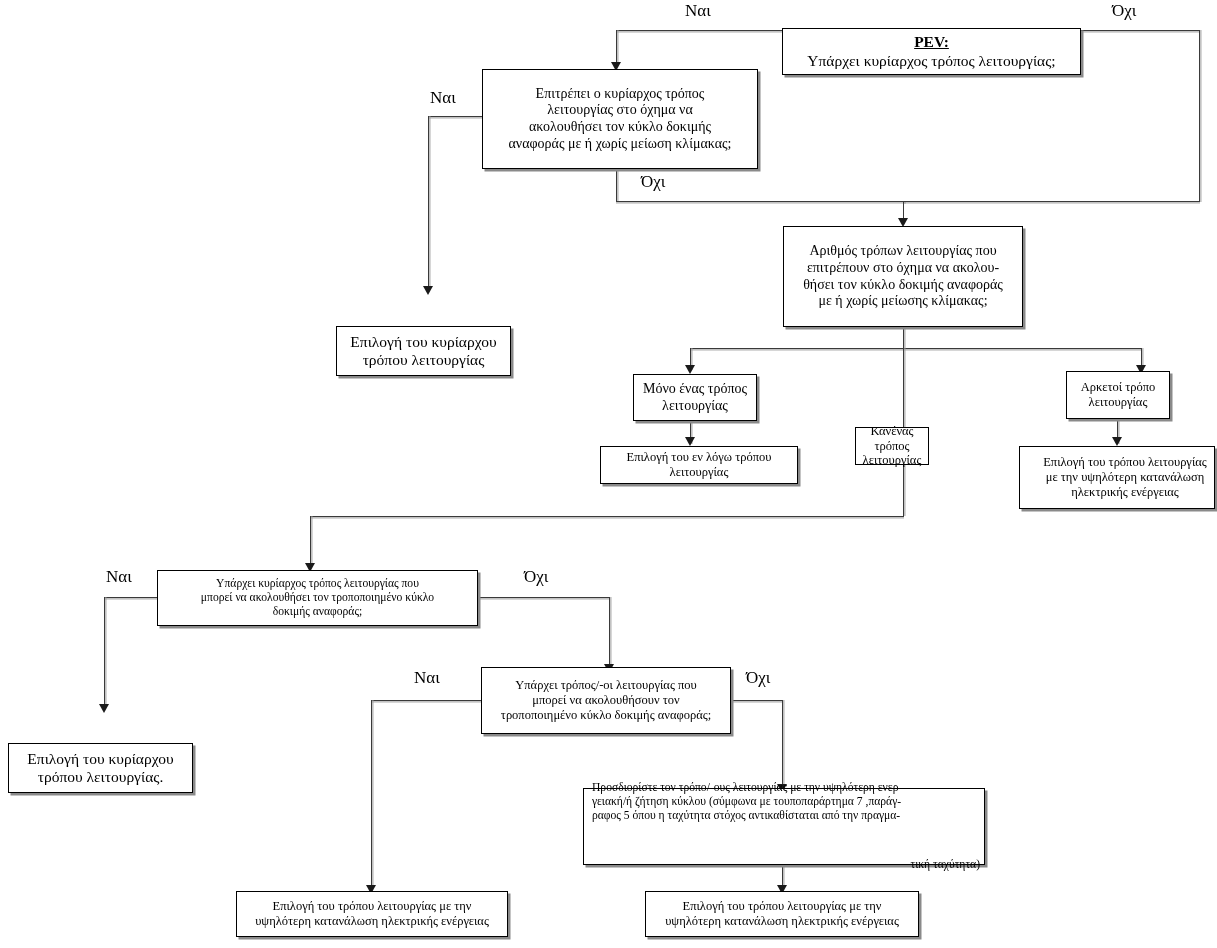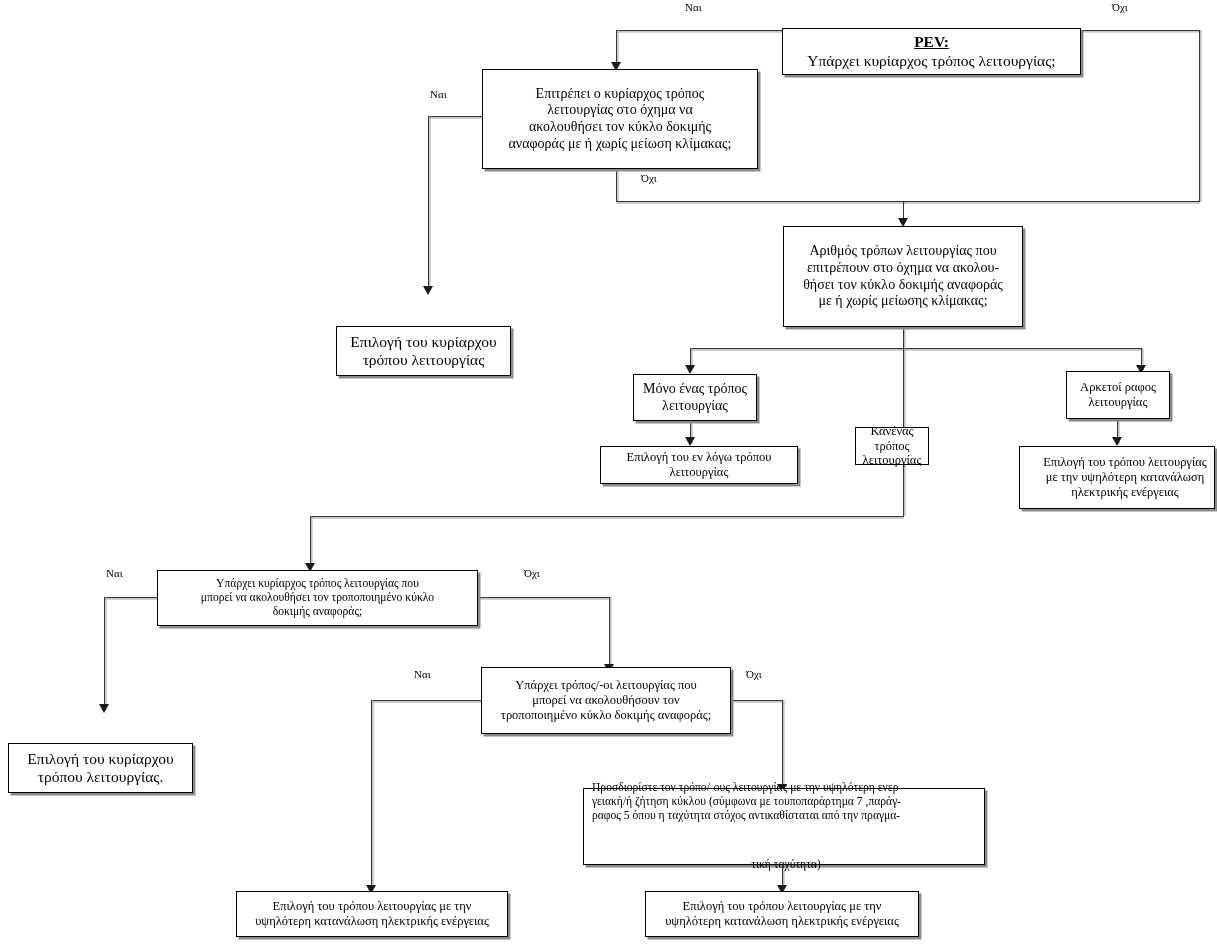--- a/index.html
+++ b/index.html
@@ -32,21 +32,21 @@
   .v{position:absolute;width:0;border-left:1.6px solid #3a3a3a;box-shadow:1.4px 0 0 0 #9a9a9a;}
   .v-plain{position:absolute;width:0;border-left:1.6px solid #3a3a3a;}
 
   
   .arr{position:absolute;width:0;height:0;
        border-left:5.5px solid transparent;
        border-right:5.5px solid transparent;
        border-top:9px solid #1a1a1a;}
 
   
-  .lbl{position:absolute;font-size:11px;white-space:nowrap;}
+  .lbl{position:absolute;font-size:17px;white-space:nowrap;}
 </style>
 </head>
 <body>
 
 <div id="canvas">
 
   <div class="h" style="left:616px;top:30px;width:166px;"></div>
   <div class="v" style="left:616px;top:30px;height:36px;"></div>
   <div class="arr" style="left:611px;top:62px;"></div>
 
@@ -136,21 +136,21 @@
     <span>Επιλογή του εν λόγω τρόπου</span>
     <span>λειτουργίας</span>
   </div>
 
   <div class="box b-sm" style="left:855px;top:427px;width:74px;height:38px;flex-direction:column;border:1px solid #000;box-shadow:none;">
     <span>Κανένας τρόπος</span>
     <span>λειτουργίας</span>
   </div>
 
   <div class="box b-sm" style="left:1066px;top:371px;width:104px;height:48px;flex-direction:column;">
-    <span>Αρκετοί ραφος</span>
+    <span>Αρκετοί τρόπο</span>
     <span>λειτουργίας</span>
   </div>
 
   <div class="box b-sm" style="left:1019px;top:446px;width:196px;height:63px;flex-direction:column;padding-left:20px;">
     <span>Επιλογή του τρόπου λειτουργίας</span>
     <span>με την υψηλότερη κατανάλωση</span>
     <span>ηλεκτρικής ενέργειας</span>
   </div>
 
   <div class="box b-xs" style="left:157px;top:570px;width:321px;height:56px;flex-direction:column;">
@@ -167,21 +167,21 @@
   <div class="box b-sm" style="left:481px;top:667px;width:250px;height:67px;flex-direction:column;">
     <span>Υπάρχει τρόπος/-οι λειτουργίας που</span>
     <span>μπορεί να ακολουθήσουν τον</span>
     <span>τροποποιημένο κύκλο δοκιμής αναφοράς;</span>
   </div>
 
   <div class="box b-xs" style="left:583px;top:788px;width:402px;height:77px;flex-direction:column;text-align:left;padding-left:8px;">
     <span>Προσδιορίστε τον τρόπο/-ους λειτουργίας με την υψηλότερη ενερ-</span>
     <span>γειακή/ή ζήτηση κύκλου (σύμφωνα με τουποπαράρτημα 7 ,παράγ-</span>
     <span>ραφος 5 όπου η ταχύτητα στόχος αντικαθίσταται από την πραγμα-</span>
-    <span style="text-align:center;margin-top:36px;">τική ταχύτητα)</span>
+    <span style="text-align:right;margin-top:36px;">τική ταχύτητα)</span>
   </div>
 
   <div class="box b-sm" style="left:236px;top:891px;width:272px;height:46px;flex-direction:column;">
     <span>Επιλογή του τρόπου λειτουργίας με την</span>
     <span>υψηλότερη κατανάλωση ηλεκτρικής ενέργειας</span>
   </div>
 
   <div class="box b-sm" style="left:645px;top:891px;width:274px;height:46px;flex-direction:column;">
     <span>Επιλογή του τρόπου λειτουργίας με την</span>
     <span>υψηλότερη κατανάλωση ηλεκτρικής ενέργειας</span>

